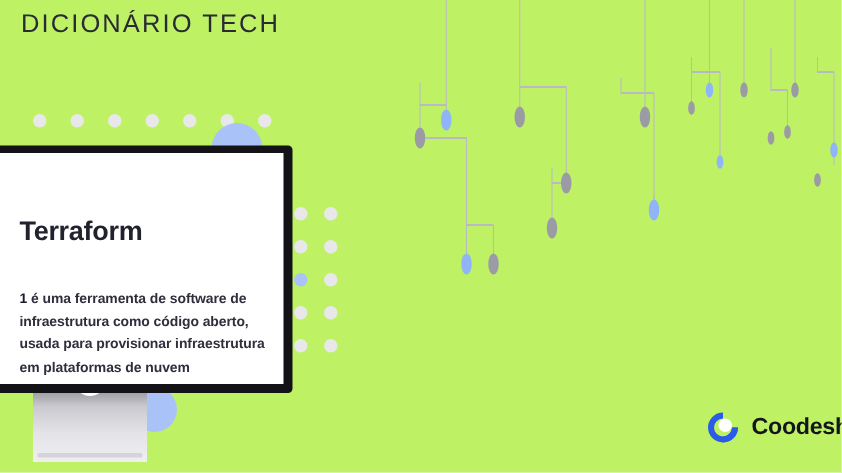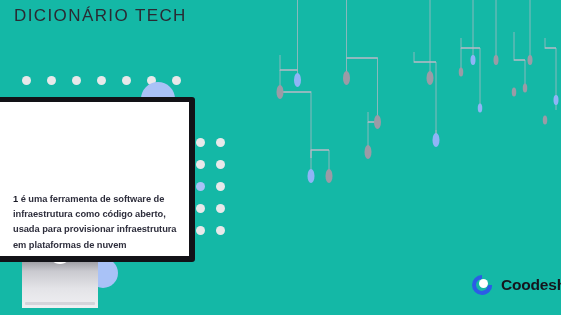--- a/index.html
+++ b/index.html
@@ -14,21 +14,21 @@
     overflow: hidden;
     font-family: "Liberation Sans", sans-serif;
     -webkit-font-smoothing: antialiased;
   }
 
   #stage {
     position: absolute;
     left: 0; top: 0;
     width: 561px;
     height: 315px;
-    background: #14b8a6;
+    background: #bef264;
     overflow: hidden;
   }
 
   
   .brand-title {
     position: absolute;
     left: 14px;
     top: 6px;
     font-size: 17px;
     letter-spacing: 1.4px;
@@ -189,20 +189,21 @@
       <div class="accent-circle" style="left: 88px; top: 258px; width: 30px; height: 30px; background: rgb(169, 194, 247);"></div>
     </div>
 
   <div class="monitor-stand">
     <div class="monitor-stand-notch"></div>
     <div class="monitor-stand-foot"></div>
   </div>
 
   <div class="monitor-frame">
     <div class="monitor-screen">
+      <div class="card-title">Terraform</div>
       <div class="card-body">
         <span class="lead">1</span><span> é uma ferramenta de software de infraestrutura como código aberto, usada para provisionar infraestrutura em plataformas de nuvem</span>
       </div>
     </div>
   </div>
 
   <svg id="circuit" viewBox="0 0 572 200" preserveAspectRatio="none">
     <g id="circuit-lines" fill="none" stroke-linecap="butt" stroke="#b9b9c6" stroke-width="1.4">
         <path d="M 45 0 L 45 80"></path>
         <path d="M 10 55 L 10 70 L 45 70"></path>

